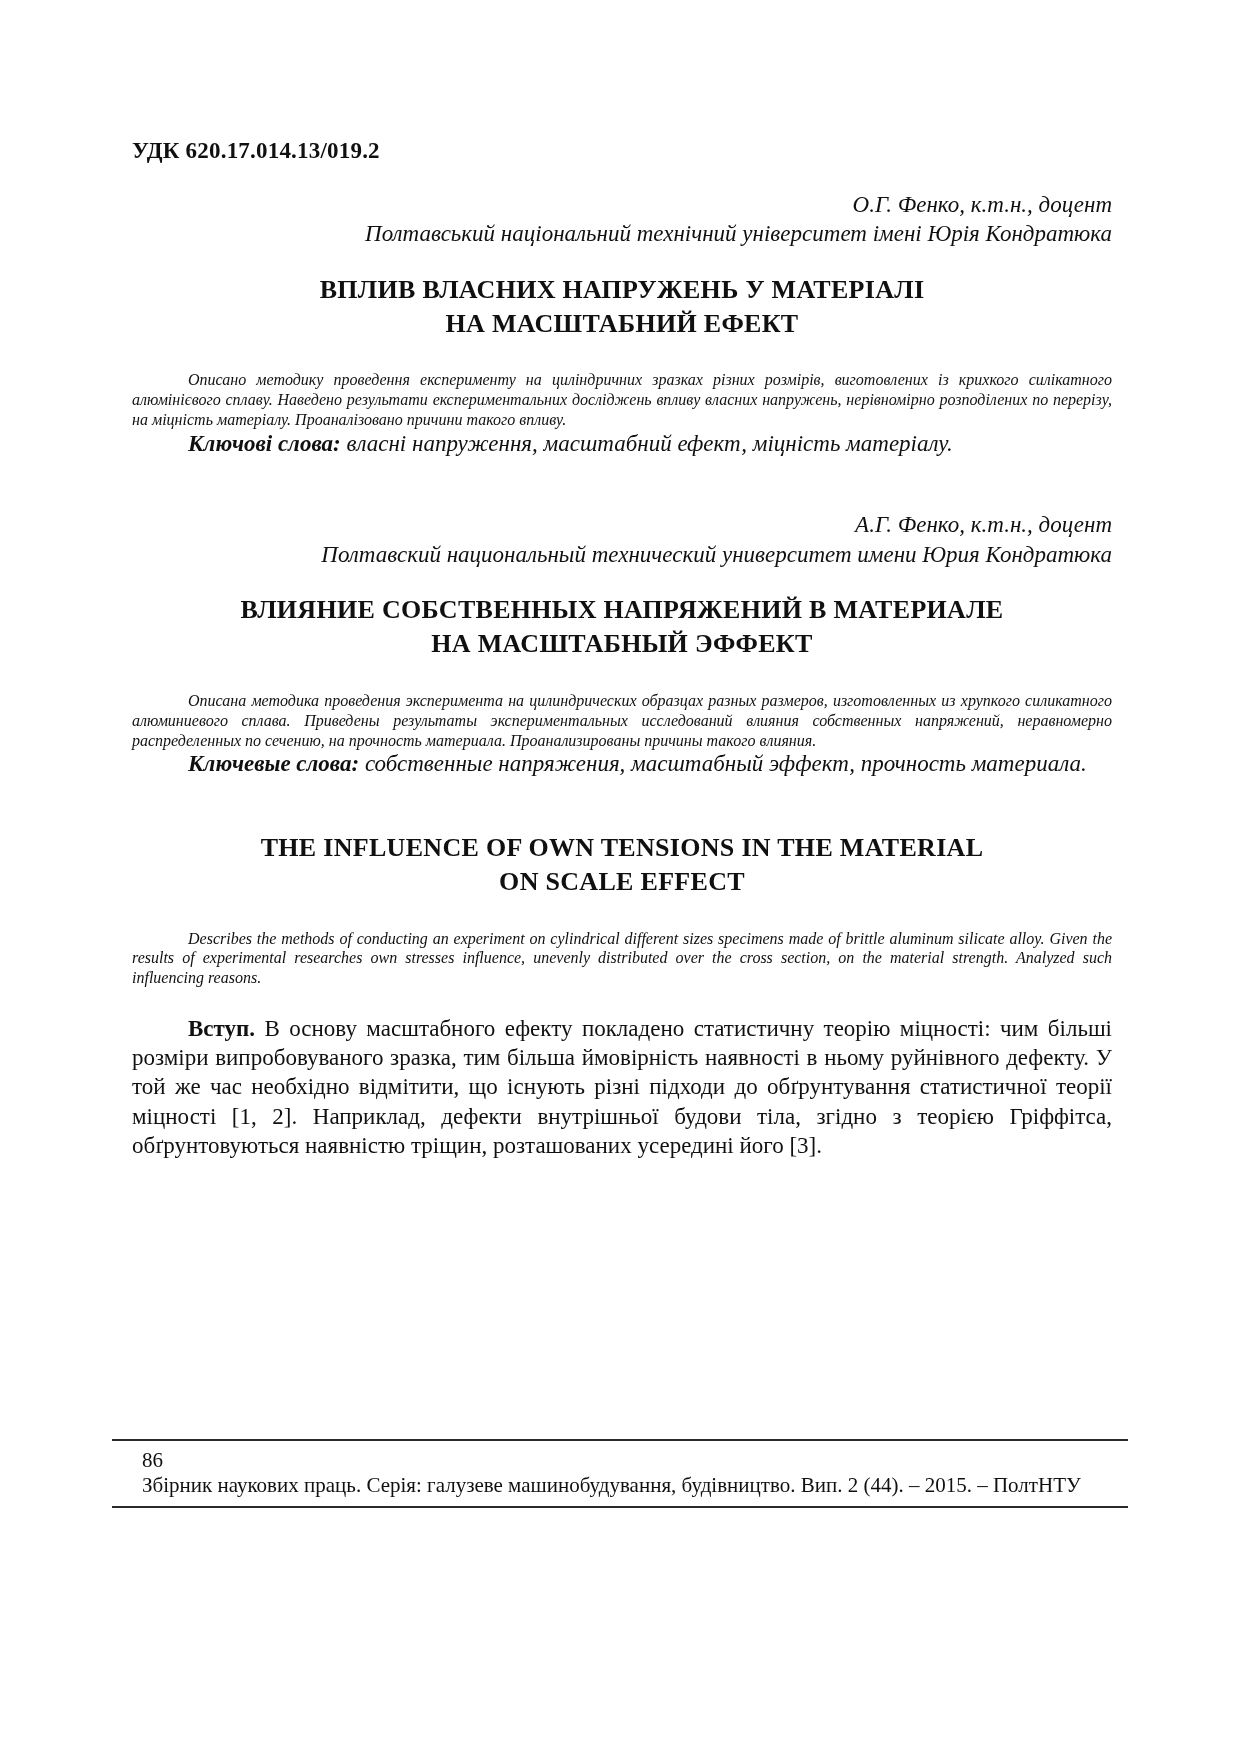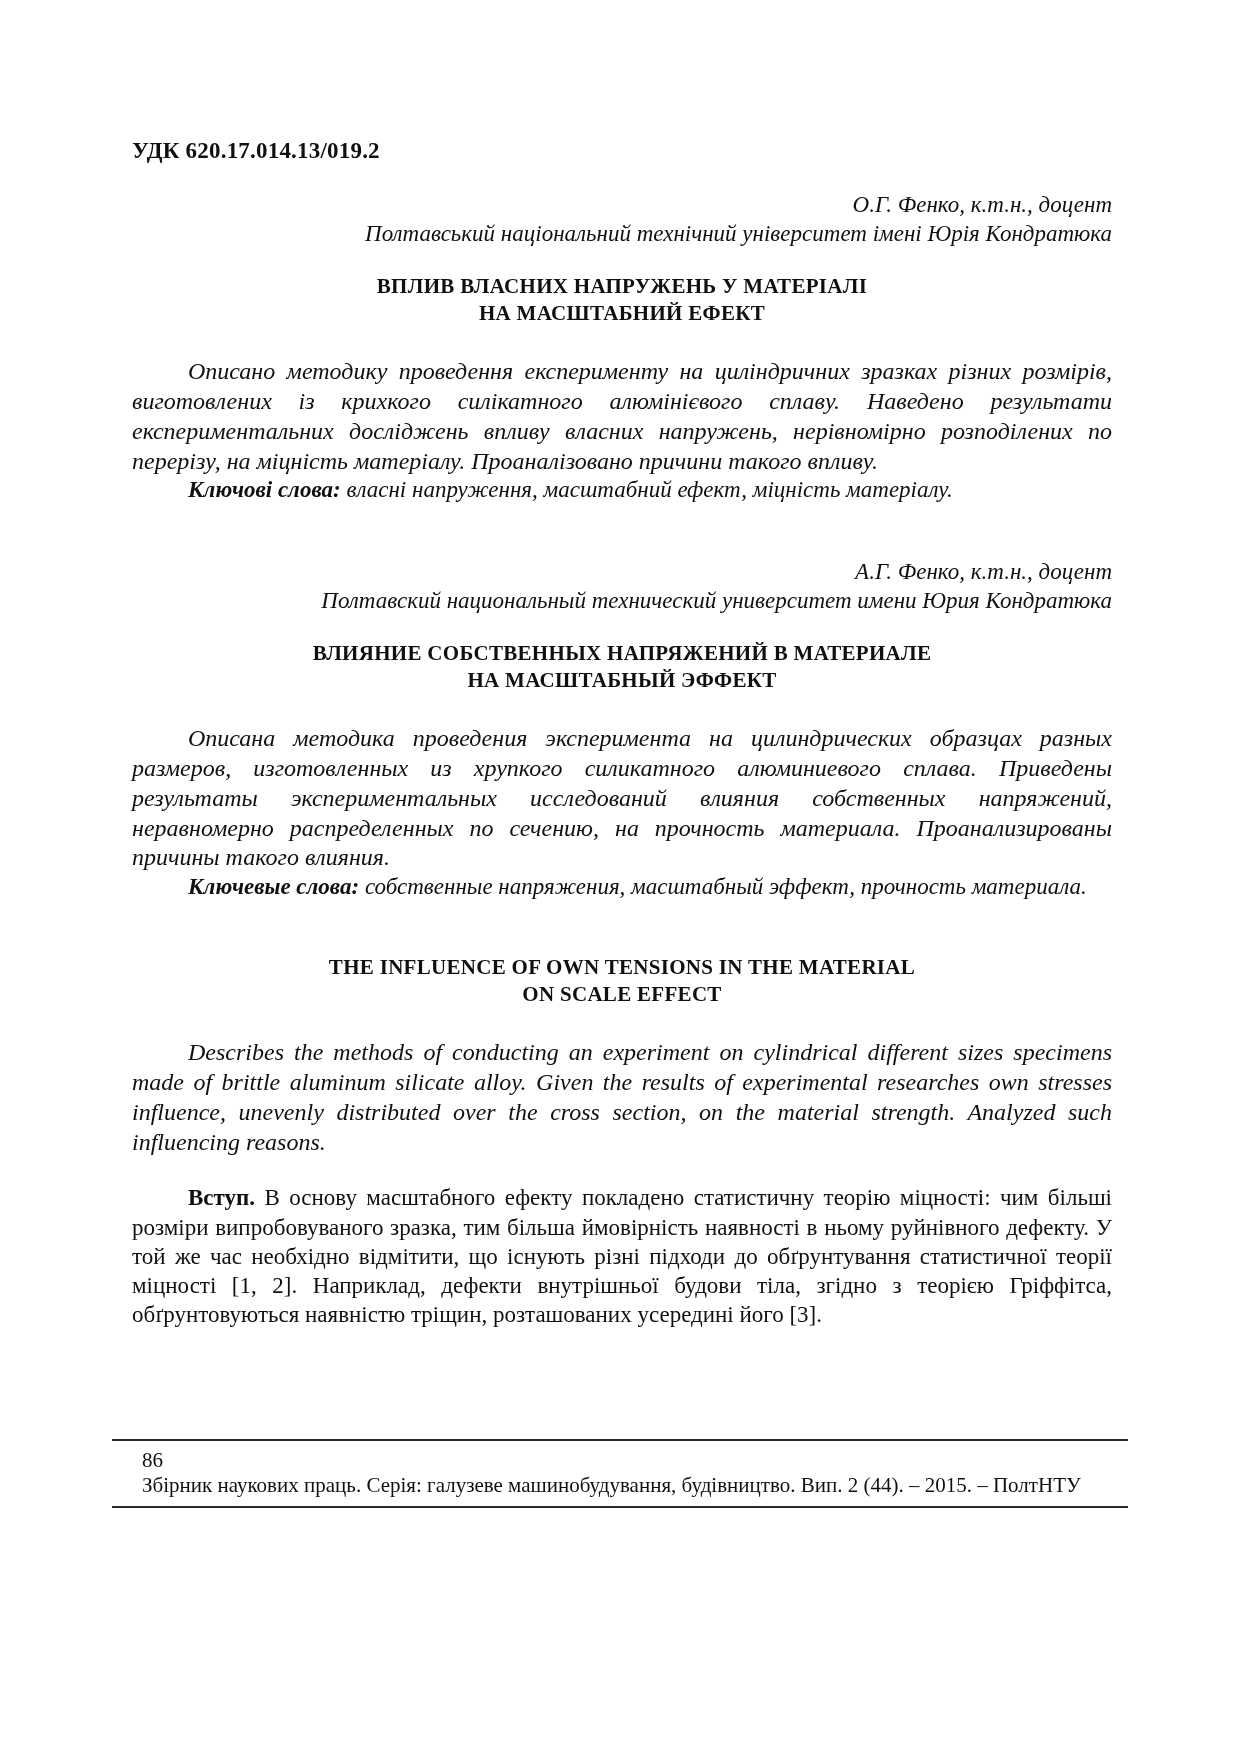--- a/index.html
+++ b/index.html
@@ -31,29 +31,29 @@
     font-size: 23px;
     line-height: 1.28;
   }
   .author-block.spaced {
     margin-top: 52px;
   }
   .article-title {
     margin-top: 24px;
     text-align: center;
     font-weight: bold;
-    font-size: 21px;
+    font-size: 26px;
     line-height: 1.3;
     white-space: pre-line;
     letter-spacing: 0.3px;
   }
   .abstract {
     margin: 30px 0 0 0;
     font-style: italic;
-    font-size: 24px;
+    font-size: 16px;
     line-height: 1.24;
     text-align: justify;
     text-indent: 56px;
   }
   .kw {
     margin: 0;
     font-style: italic;
     font-size: 23px;
     line-height: 1.24;
     text-align: justify;

